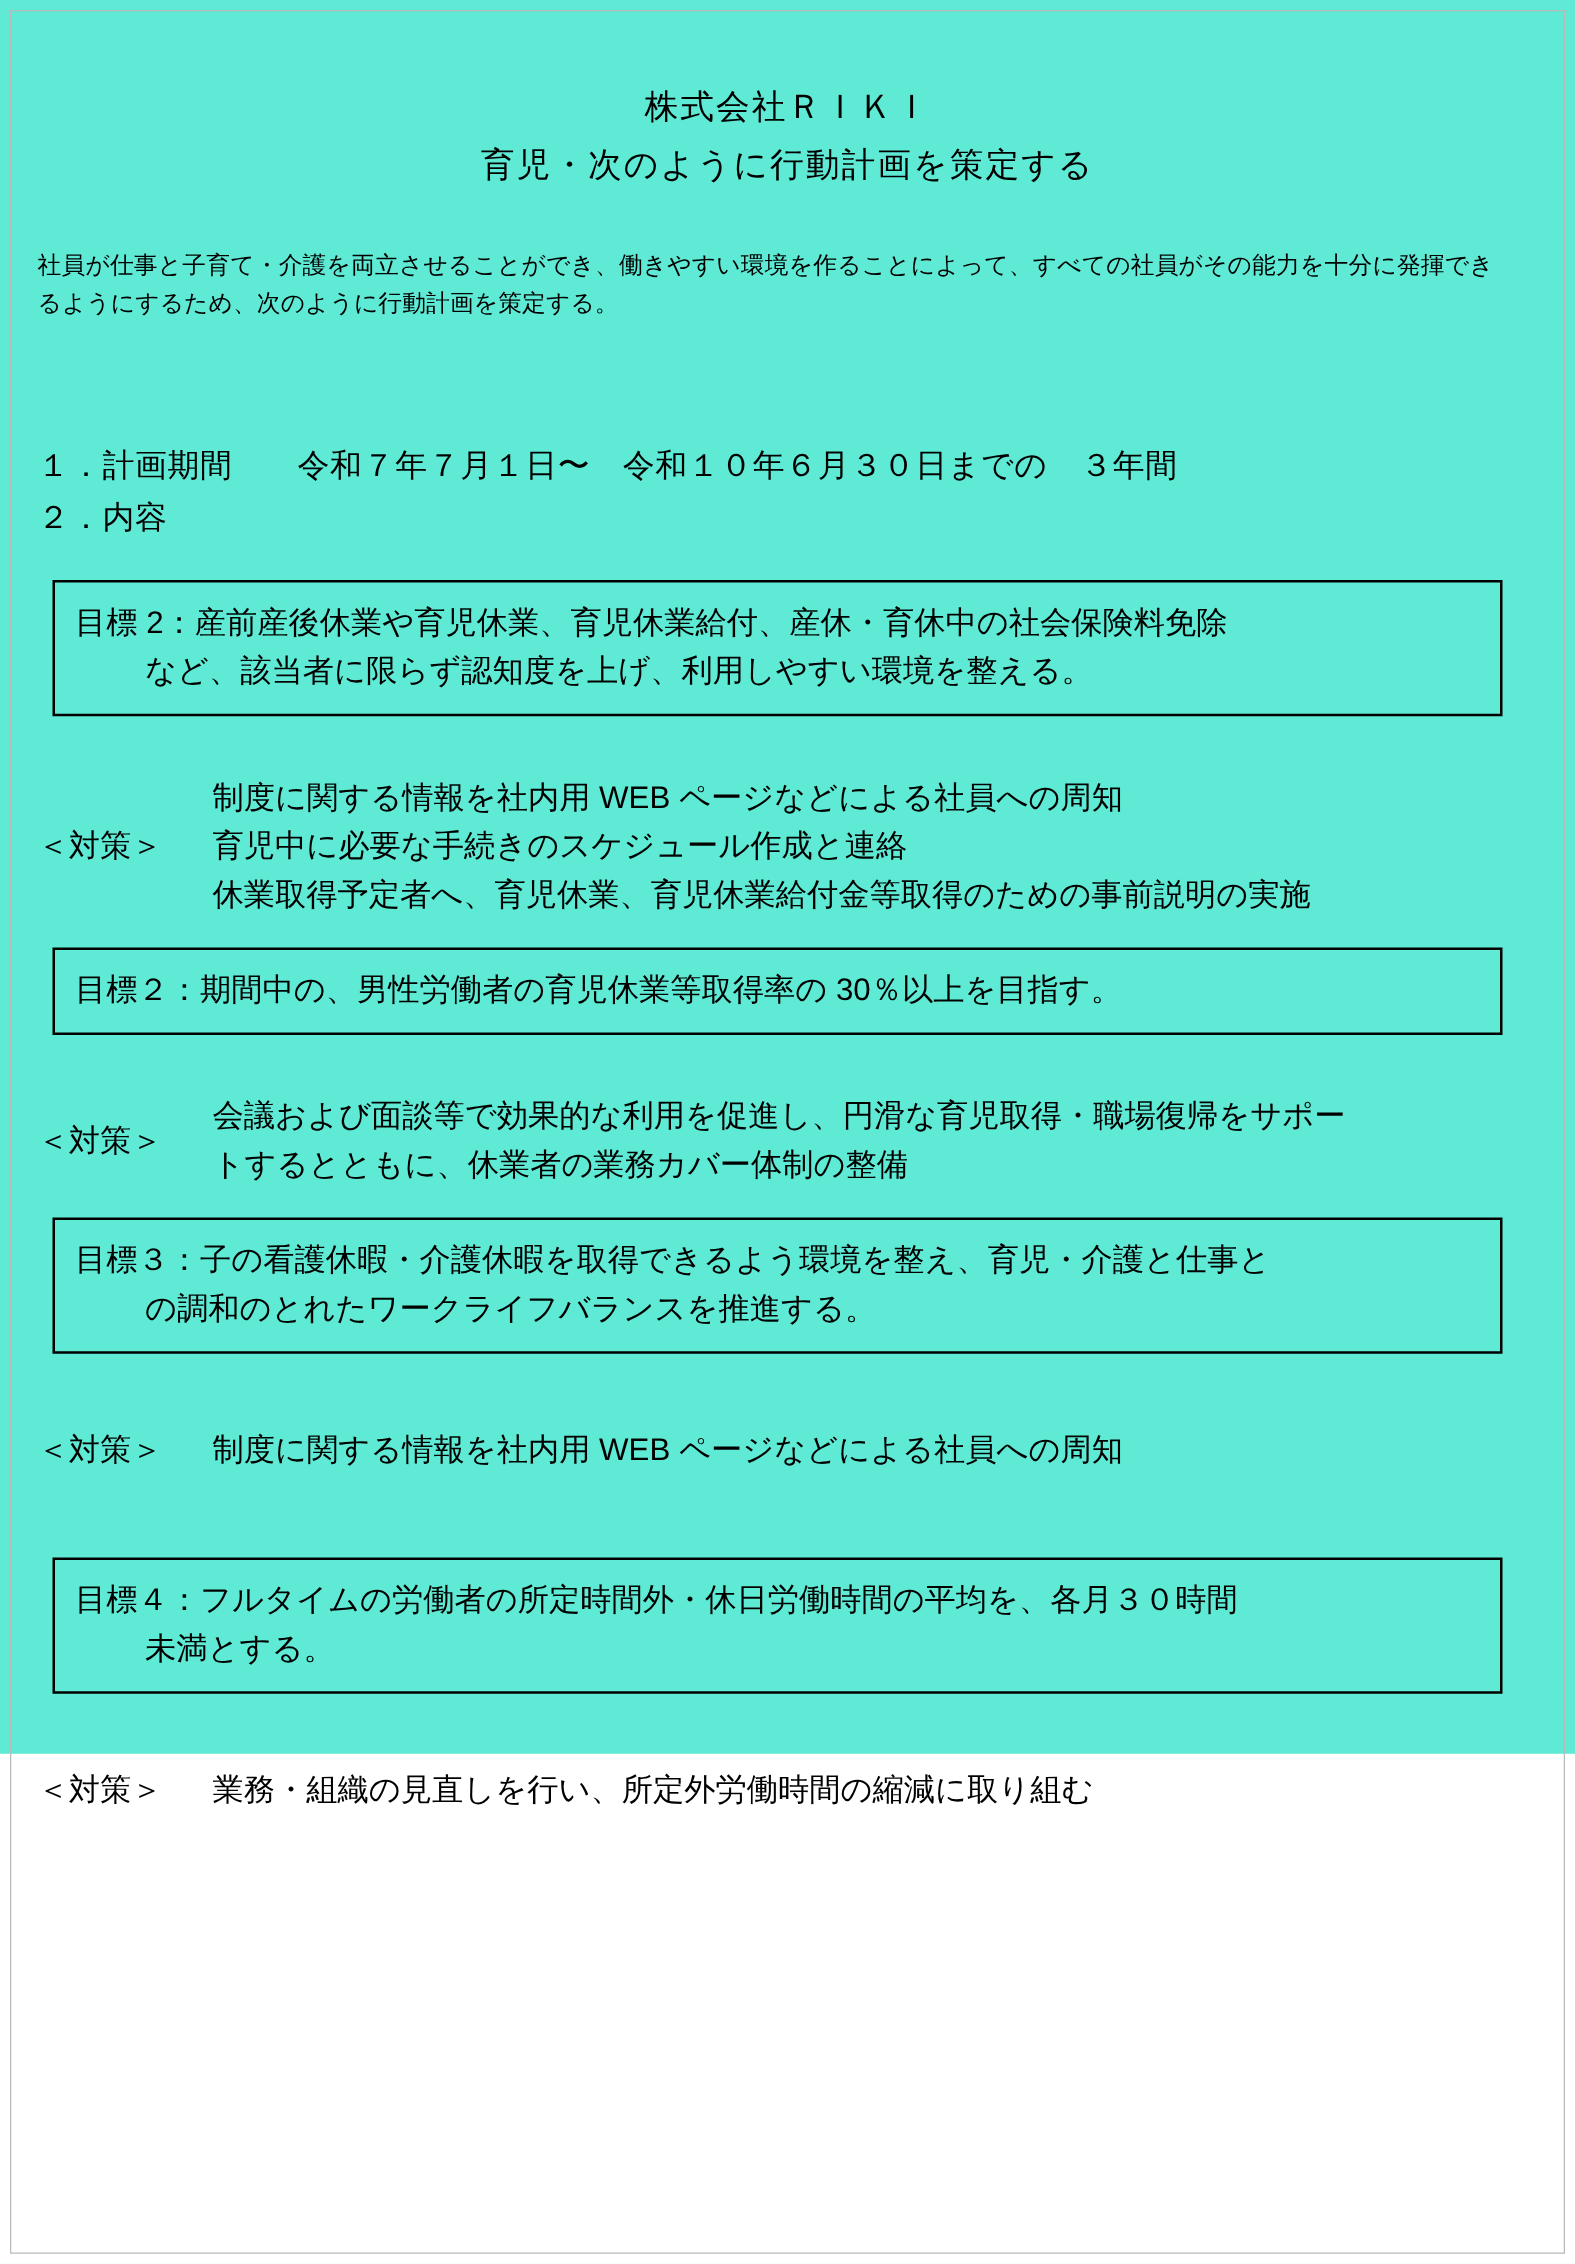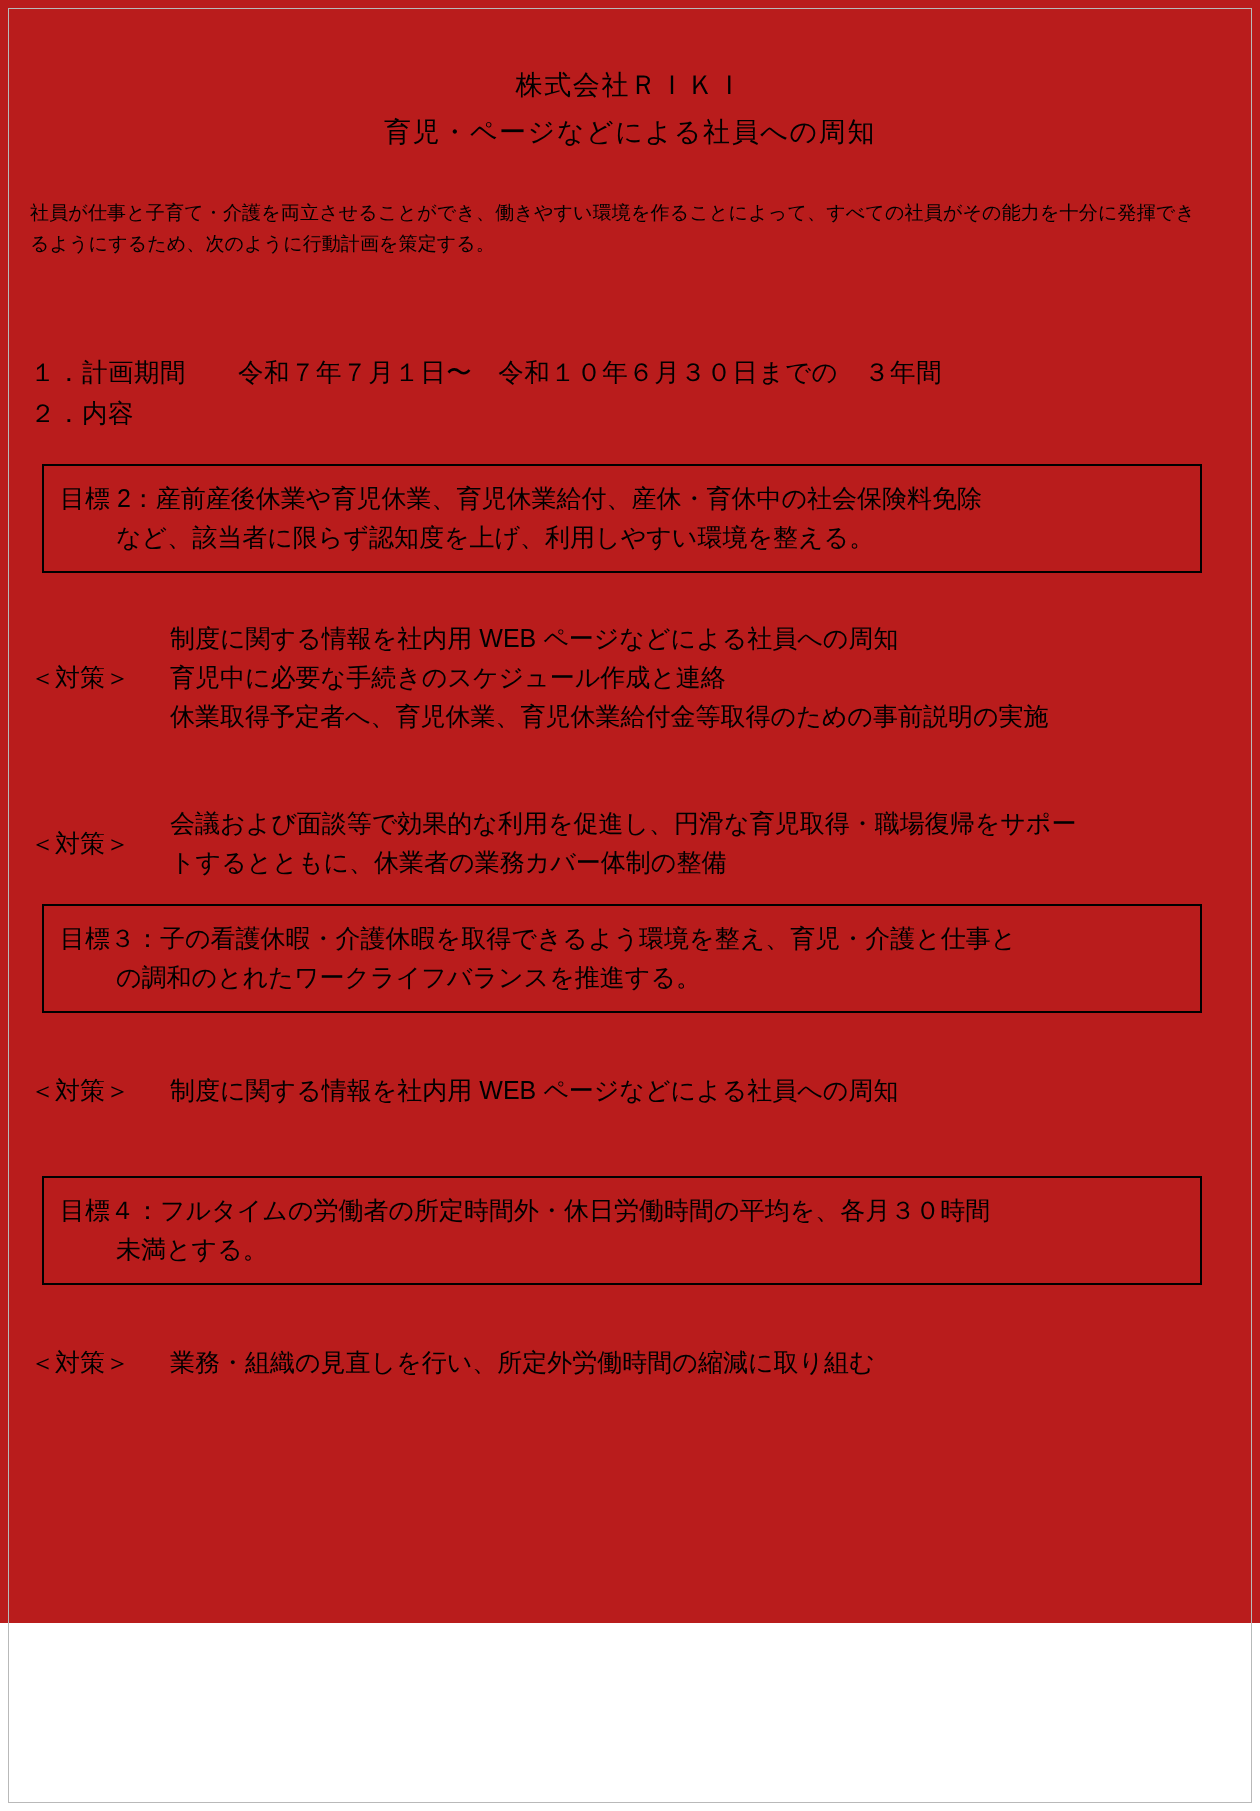--- a/index.html
+++ b/index.html
@@ -13,22 +13,22 @@
     font-family: "Liberation Sans", "DejaVu Sans", sans-serif;
     color: #000000;
     position: relative;
     overflow: hidden;
   }
   .page {
     position: absolute;
     left: 0;
     top: 0;
     width: 1260px;
-    height: 1623px;
-    background: #b91c1c;
+    height: 1403px;
+    background: #5eead4;
     box-sizing: border-box;
   }
   
   .page-frame {
     position: absolute;
     left: 8px;
     top: 8px;
     width: 1244px;
     height: 1795px;
     border: 1px solid #b9b9b9;
@@ -119,21 +119,21 @@
 </head>
 <body>
 
 <div class="page">
   <div class="page-frame"></div>
 
   <div class="content">
 
     <div class="title-block">
       <div class="title-line-1">株式会社ＲＩＫＩ</div>
-      <div class="title-line-2">育児・ページなどによる社員への周知</div>
+      <div class="title-line-2">育児・次のように行動計画を策定する</div>
     </div>
 
     <div class="intro">社員が仕事と子育て・介護を両立させることができ、働きやすい環境を作ることによって、すべての社員がその能力を十分に発揮できるようにするため、次のように行動計画を策定する。</div>
 
     <div class="section-list">
       <div class="section-item">１．計画期間　　令和７年７月１日〜　令和１０年６月３０日までの　３年間</div>
       <div class="section-item">２．内容</div>
     </div>
 
     <div class="gap-30"></div>
@@ -149,20 +149,23 @@
       <span class="measure-label">＜対策＞</span>
       <span class="measure-body">
         <span class="m-line">制度に関する情報を社内用 WEB ページなどによる社員への周知</span>
         <span class="m-line">育児中に必要な手続きのスケジュール作成と連絡</span>
         <span class="m-line">休業取得予定者へ、育児休業、育児休業給付金等取得のための事前説明の実施</span>
       </span>
     </div>
 
     <div class="gap-22"></div>
 
+    <div class="goal-box">
+      <span class="goal-line">目標２：期間中の、男性労働者の育児休業等取得率の 30％以上を目指す。</span>
+    </div>
 
     <div class="gap-46"></div>
 
     <div class="measure">
       <span class="measure-label">＜対策＞</span>
       <span class="measure-body">
         <span class="m-line">会議および面談等で効果的な利用を促進し、円滑な育児取得・職場復帰をサポー</span>
         <span class="m-line">トするとともに、休業者の業務カバー体制の整備</span>
       </span>
     </div>

